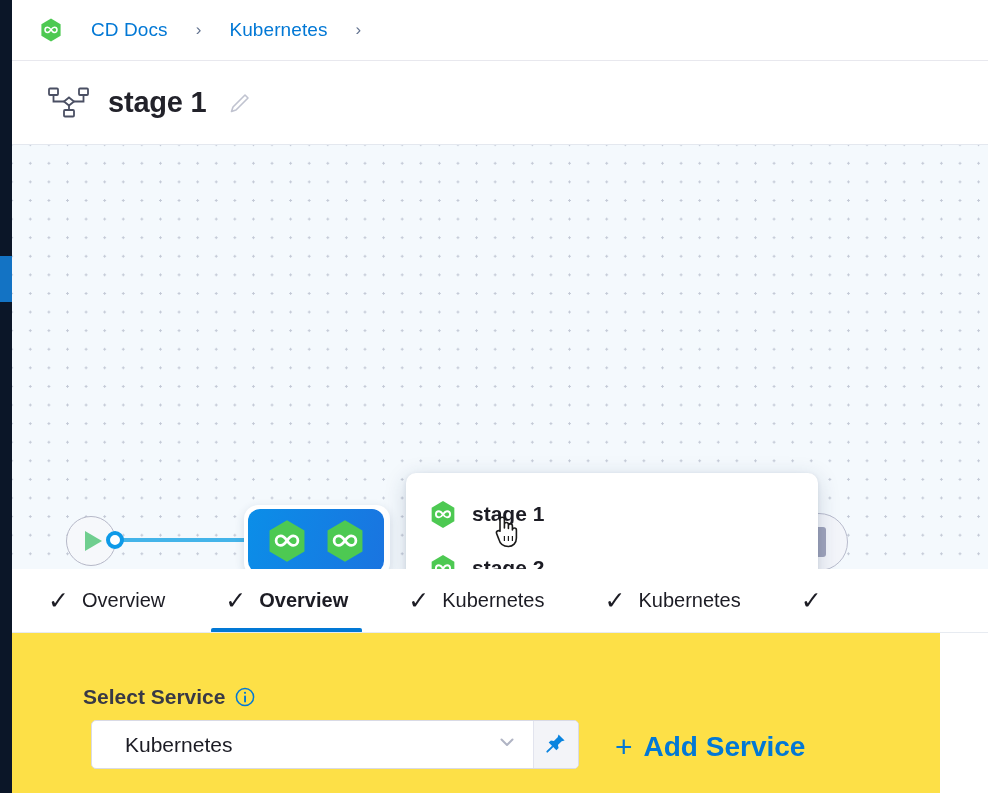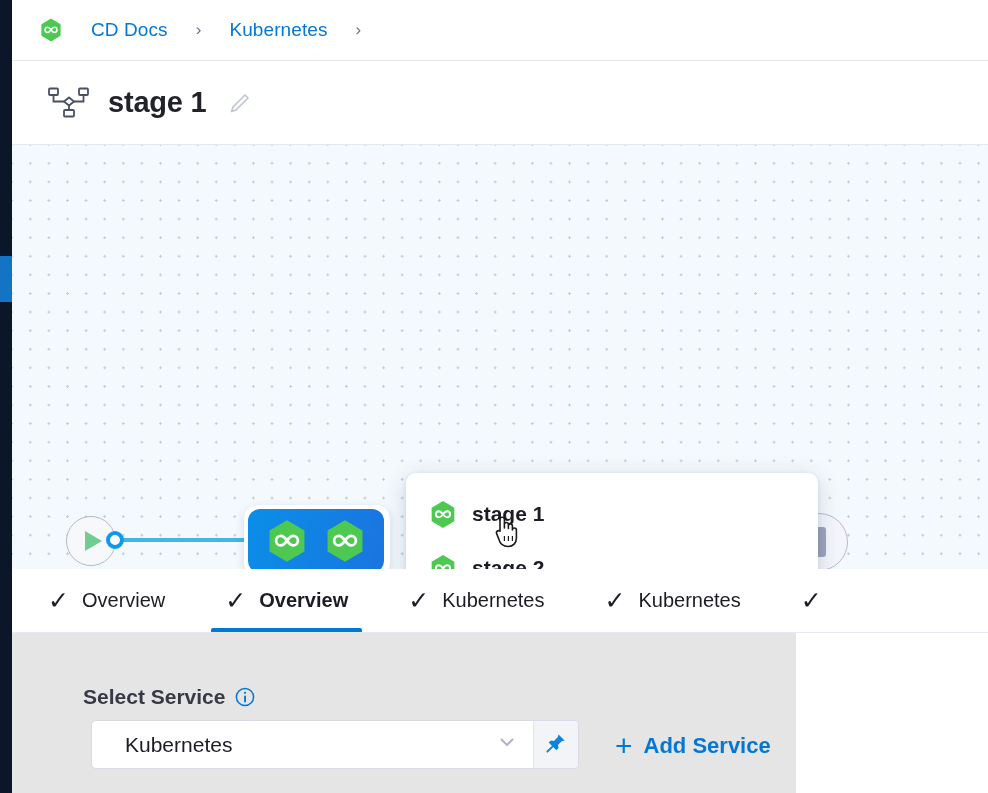--- a/index.html
+++ b/index.html
@@ -199,22 +199,22 @@
   .tab.active .tlabel { font-weight: bold; }
   .tab.active::after {
     content: "";
     position: absolute; left: 10px; right: 10px; bottom: 0;
     height: 5px; background: #0278d5; border-radius: 2px;
   }
 
   
   .form-panel {
     position: absolute; left: 12px; top: 633px;
-    width: 784px; height: 160px;
-    background: #e5e5e5;
+    width: 928px; height: 160px;
+    background: #fde047;
   }
   .field-label-row {
     position: absolute; left: 71px; top: 52px;
     display: flex; align-items: center;
   }
   .field-label {
     font-size: 21px; font-weight: bold; color: #383946;
   }
   .info-icon { margin-left: 10px; width: 20px; height: 20px; }
 
@@ -246,21 +246,21 @@
   }
   .add-service-btn {
     position: absolute; left: 603px; top: 98px;
     display: flex; align-items: center;
     color: #0278d5;
     cursor: pointer;
   }
   .add-service-btn .plus {
     font-size: 30px; line-height: 1; margin-right: 11px; font-weight: 500;
   }
-  .add-service-btn .asl { font-size: 22px; font-weight: bold; }
+  .add-service-btn .asl { font-size: 28px; font-weight: bold; }
 </style>
 </head>
 <body>
 
 <div class="app">
 
   <div class="rail">
     <div class="rail-active"></div>
   </div>
 

